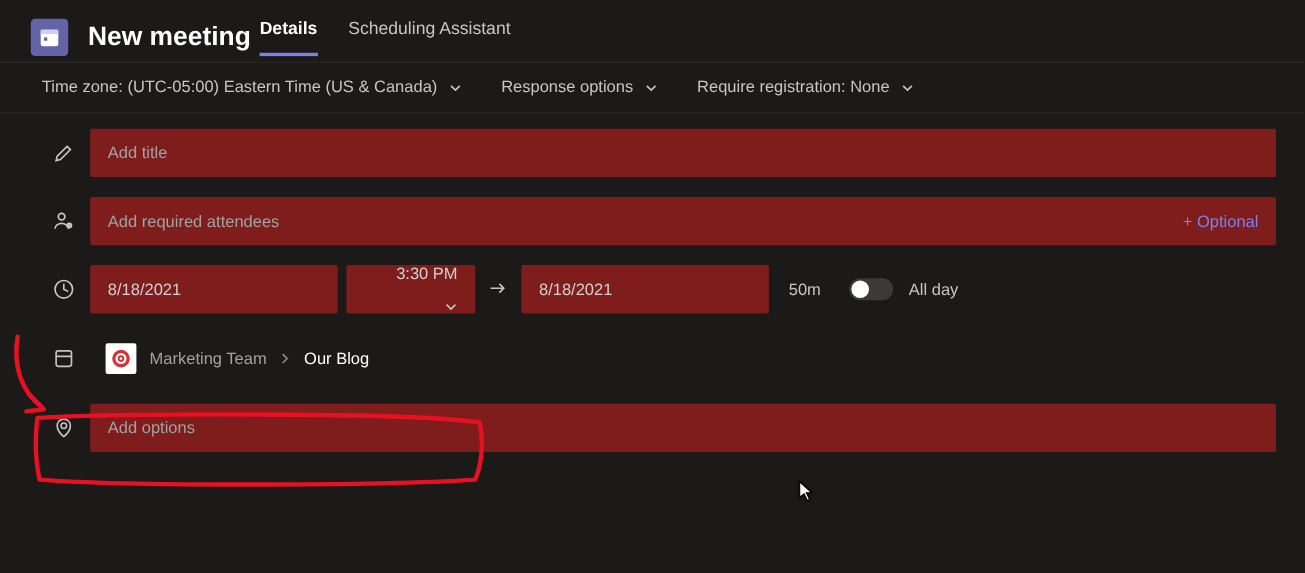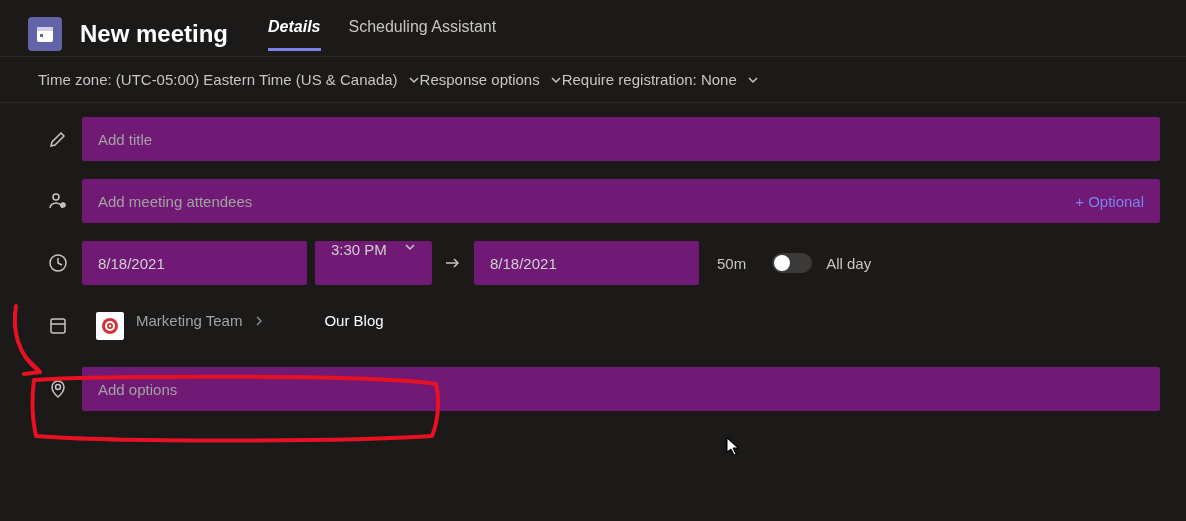--- a/index.html
+++ b/index.html
@@ -2,61 +2,61 @@
 <html><head>
 <meta charset="utf-8">
 <style>
   * { box-sizing: border-box; margin: 0; padding: 0; }
   html, body { width: 1186px; height: 521px; background: #1b1a19; color: #d0d0d0; font-family: "Segoe UI", Arial, sans-serif; font-size: 15px; overflow: hidden; }
 
   
   .header { display: flex; align-items: center; padding: 12px 18px 0 28px; height: 56px; }
   .app-icon { width: 34px; height: 34px; background: #6264a7; border-radius: 4px; display: flex; align-items: center; justify-content: center; margin-right: 18px; }
   .app-icon svg { display: block; }
-  .page-title { font-size: 24px; font-weight: 700; color: #ffffff; margin-right: 40px; }
+  .page-title { font-size: 24px; font-weight: 700; color: #ffffff; margin-right: 8px; }
   .tab { font-size: 16px; color: #c8c6c4; margin-right: 28px; padding-bottom: 12px; cursor: pointer; border-bottom: 3px solid transparent; }
-  .tab.active { font-weight: 700; color: #ffffff; border-bottom: 3px solid #7b83eb; font-style: italic; }
+  .tab.active { font-weight: 700; color: #ffffff; border-bottom: 3px solid #7b83eb; }
 
   .divider { height: 1px; background: #2a2928; width: 100%; }
 
   
-  .option-bar { display: flex; align-items: center; padding: 14px 38px; font-size: 15px; color: #c8c6c4; border-bottom: 1px solid #2a2928; }
+  .option-bar { display: flex; align-items: center; padding: 14px 38px; gap: 36px; font-size: 15px; color: #c8c6c4; border-bottom: 1px solid #2a2928; }
   .option { display: flex; align-items: center; gap: 10px; cursor: pointer; }
   .chev { width: 12px; height: 12px; display: inline-flex; }
   .chev svg { stroke: #c8c6c4; }
 
   
   .form { padding: 14px 26px 0 34px; }
   .row { display: flex; align-items: center; margin-bottom: 18px; }
   .icon-col { width: 48px; display: flex; justify-content: center; color: #c8c6c4; }
   .icon-col svg { stroke: #c8c6c4; }
   .field-wrap { flex: 1; display: flex; align-items: center; }
 
-  .field-block { background: #701a75; height: 44px; display: flex; align-items: center; padding: 0 16px; border-radius: 2px; color: #a2a2a2; font-size: 15px; }
+  .field-block { background: #7f1d1d; height: 44px; display: flex; align-items: center; padding: 0 16px; border-radius: 2px; color: #a2a2a2; font-size: 15px; }
   .field-block.grow { flex: 1; justify-content: space-between; }
   .placeholder { color: #a2a2a2; }
   .optional-link { color: #7b83eb; font-weight: 500; text-align: center; }
 
   .date-start { width: 225px; }
-  .time { width: 117px; display: flex; justify-content: space-between; align-items: flex-start; color: #d0d0d0; }
+  .time { width: 117px; display: flex; justify-content: space-between; align-items: flex-end; color: #d0d0d0; flex-direction: column; }
   .date-end { width: 225px; }
   .arrow-sep { width: 26px; text-align: center; color: #c8c6c4; }
   .gap8 { margin-left: 8px; }
   .duration { margin-left: 18px; color: #c8c6c4; }
 
   .toggle { position: relative; width: 40px; height: 20px; background: #3b3a39; border-radius: 10px; margin-left: 26px; margin-right: 14px; }
   .toggle .knob { position: absolute; left: 2px; top: 2px; width: 16px; height: 16px; background: #ffffff; border-radius: 50%; }
   .allday { color: #c8c6c4; }
 
   .repeat { width: 190px; display: flex; justify-content: space-between; align-items: center; color: #d0d0d0; }
 
   .channel-row .field-block { background: transparent; padding-left: 0; height: 46px; }
   .channel-badge { width: 28px; height: 28px; background: #ffffff; border-radius: 2px; display: flex; align-items: center; justify-content: center; margin-right: 12px; }
   .channel-team { color: #a2a2a2; }
-  .channel-name { color: #ffffff; margin-left: 48px; }
+  .channel-name { color: #ffffff; }
   .crumb-sep { margin: 0 12px; color: #888888; }
 
   
   .annot { position: absolute; left: 10px; top: 300px; pointer-events: none; }
   .annot svg path, .annot svg line { stroke: #e81123; stroke-width: 4; fill: none; stroke-linecap: round; stroke-linejoin: round; }
 
   
   .cursor { position: absolute; left: 726px; top: 437px; }
   .cursor svg { filter: drop-shadow(0 0 1px #000); }
 </style>
@@ -124,21 +124,21 @@
       <svg width="20" height="20" viewBox="0 0 20 20" fill="none" stroke-width="1.5">
           <circle cx="8" cy="6" r="3"></circle>
           <path d="M2 17c0-3 3-5 6-5s6 2 6 5"></path>
           <circle cx="15" cy="14" r="2"></circle>
           <line x1="15" y1="12" x2="15" y2="16"></line>
           <line x1="13" y1="14" x2="17" y2="14"></line>
         </svg>
     </div>
     <div class="field-wrap">
       <div class="field-block grow">
-        <span class="placeholder">Add meeting attendees</span>
+        <span class="placeholder">Add required attendees</span>
         <span class="optional-link">+ Optional</span>
       </div>
     </div>
   </div>
 
   <div class="row">
     <div class="icon-col">
       <svg width="20" height="20" viewBox="0 0 20 20" fill="none" stroke-width="1.5">
           <circle cx="10" cy="10" r="8"></circle>
           <polyline points="10,5 10,10 14,12"></polyline>
@@ -176,21 +176,21 @@
 
   <div class="row channel-row">
     <div class="icon-col">
       <svg width="20" height="20" viewBox="0 0 20 20" fill="none" stroke-width="1.5">
           <rect x="3" y="3" width="14" height="14" rx="2"></rect>
           <line x1="3" y1="8" x2="17" y2="8"></line>
         </svg>
     </div>
     <div class="field-wrap">
       <div class="field-block grow" style="padding-left:14px;">
-        <span style="display:flex;">
+        <span style="display:flex;align-items:center;">
           <span class="channel-badge">
             <svg width="18" height="18" viewBox="0 0 18 18">
                 <circle cx="9" cy="9" r="8" fill="#d13438"></circle>
                 <circle cx="9" cy="9" r="5" fill="#ffffff"></circle>
                 <circle cx="9" cy="9" r="3" fill="#d13438"></circle>
                 <circle cx="9" cy="9" r="1.2" fill="#ffffff"></circle>
               </svg>
           </span>
           <span class="channel-team">Marketing Team</span>
           <span class="crumb-sep">

